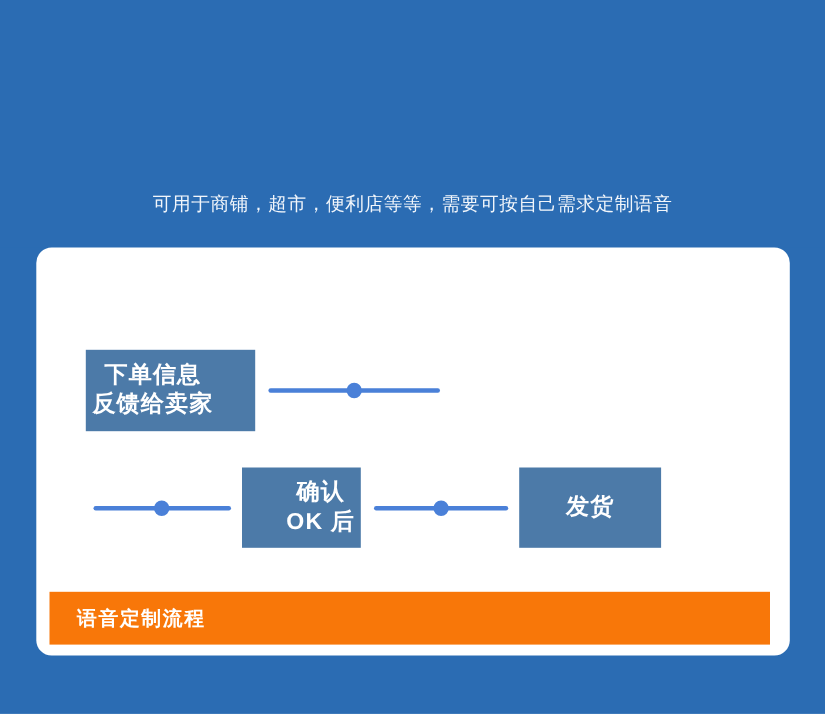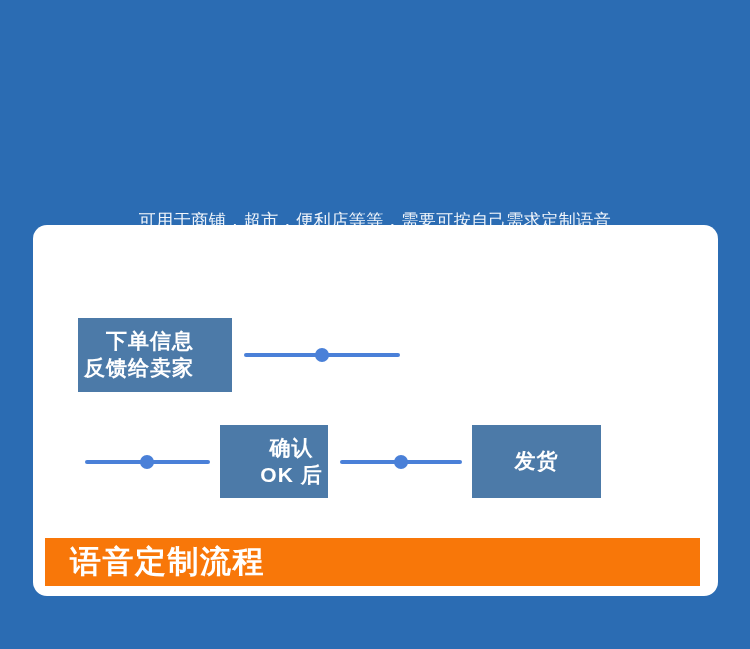--- a/index.html
+++ b/index.html
@@ -43,21 +43,20 @@
     left: 0;
     top: 174px;
     width: 750px;
     text-align: center;
     color: #f2f6fb;
     font-size: 17px;
     font-weight: normal;
     letter-spacing: 0.5px;
     line-height: 24px;
     white-space: nowrap;
-    margin-top: 35px;
   }
 
   
   .card {
     position: absolute;
     left: 33px;
     top: 225px;
     width: 685px;
     height: 371px;
     background: #ffffff;
@@ -79,21 +78,21 @@
     box-sizing: border-box;
   }
   .flow-box span { display: block; white-space: pre-line; }
 
   .box-order {
     left: 45px;   top: 93px;
     width: 154px; height: 74px;
     font-size: 21px;
     padding-left: 6px;
     justify-content: flex-start;
-    text-align: right;
+    text-align: center;
   }
   .box-send-text {
     left: 377px;  top: 95px;
     width: 274px; height: 73px;
     font-size: 21px;
   }
   .box-confirm {
     left: 187px;  top: 200px;
     width: 108px; height: 73px;
     font-size: 21px;
@@ -145,21 +144,21 @@
     left: 12px;
     top: 313px;
     width: 655px;
     height: 48px;
     background: #f87709;
     display: flex;
     align-items: center;
   }
   .footer-label {
     color: #ffffff;
-    font-size: 31px;
+    font-size: 18px;
     font-weight: bold;
     letter-spacing: 1.5px;
     margin-left: 25px;
     white-space: nowrap;
   }
 </style>
 </head>
 <body>
 
 <div class="header">

